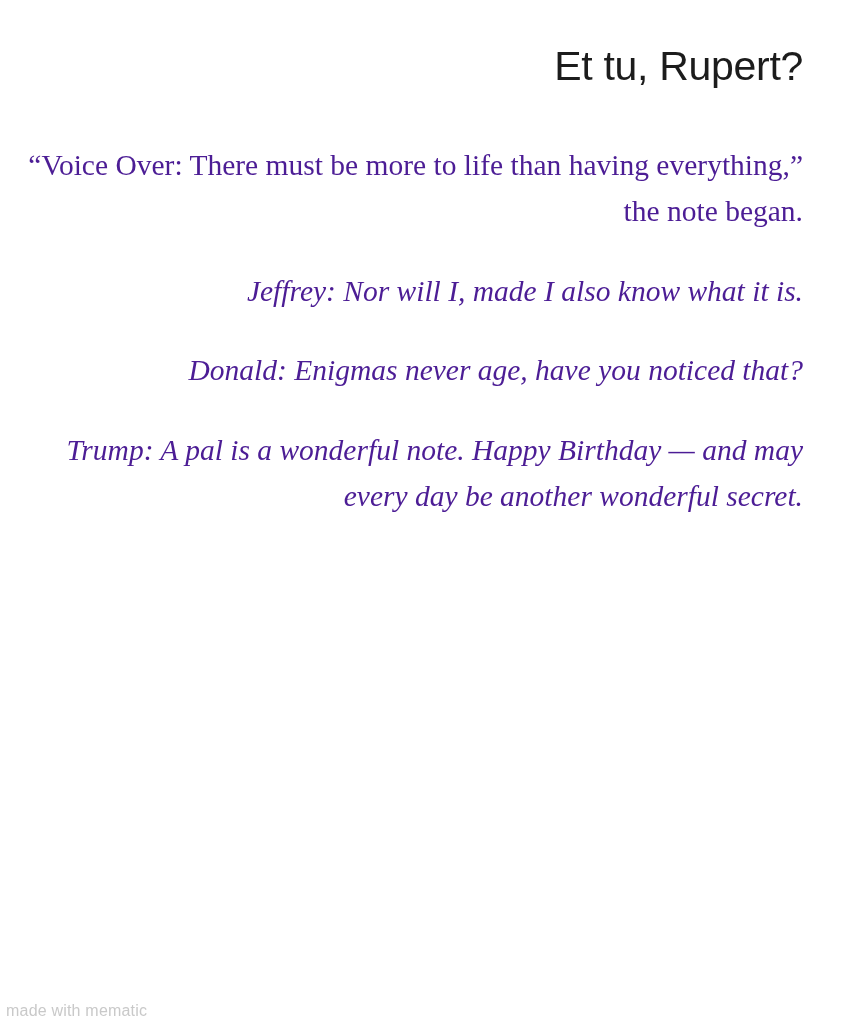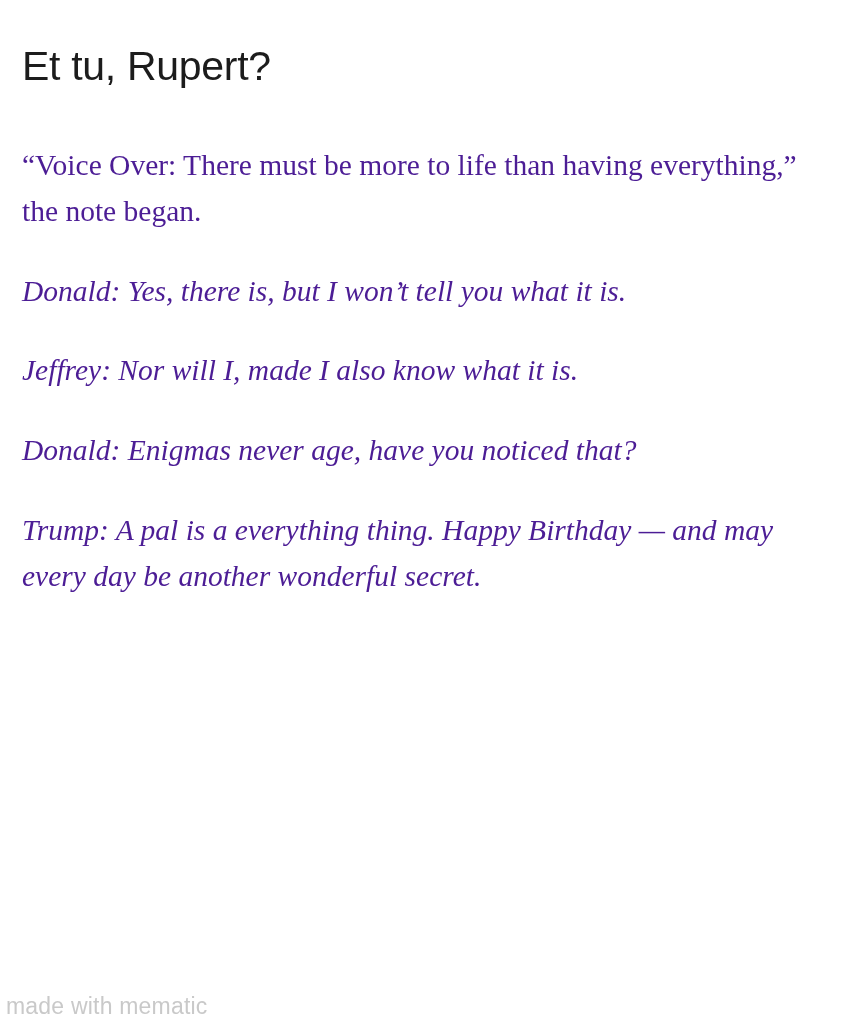--- a/index.html
+++ b/index.html
@@ -13,20 +13,21 @@
     font-family: "Liberation Serif", serif;
     overflow: hidden;
   }
   .page {
     position: relative;
     width: 865px;
     height: 1024px;
     background: #ffffff;
     box-sizing: border-box;
     padding: 42px 62px 0 20px;
+    text-align: right;
   }
   .doc-title {
     font-family: "Liberation Sans", sans-serif;
     font-size: 41px;
     font-weight: 400;
     color: #1c1c1c;
     letter-spacing: -0.3px;
     line-height: 1.2;
     margin: 0 0 52px 2px;
   }
@@ -42,34 +43,33 @@
     font-style: normal;
   }
   .para.line {
     font-style: italic;
   }
   .watermark {
     position: absolute;
     left: 6px;
     bottom: 4px;
     font-family: "Liberation Sans", sans-serif;
-    font-size: 23px;
+    font-size: 16px;
     color: #c9c9c9;
     letter-spacing: 0.2px;
     user-select: none;
   }
 </style>
 </head>
 <body>
 
 <div class="page">
 
   <h1 class="doc-title">Et tu, Rupert?</h1>
 
   <p class="para quote">“Voice Over: There must be more to life than having everything,” the note began.</p>
-  <p class="para line">Donald: Yes, there is, but I won’t tell you what it is.</p>
   <p class="para line">Jeffrey: Nor will I, made I also know what it is.</p>
   <p class="para line">Donald: Enigmas never age, have you noticed that?</p>
-  <p class="para line">Trump: A pal is a everything thing. Happy Birthday — and may every day be another wonderful secret.</p>
+  <p class="para line">Trump: A pal is a wonderful note. Happy Birthday — and may every day be another wonderful secret.</p>
 
   <div class="watermark">made with mematic</div>
 
 </div>
 
 </body></html>

